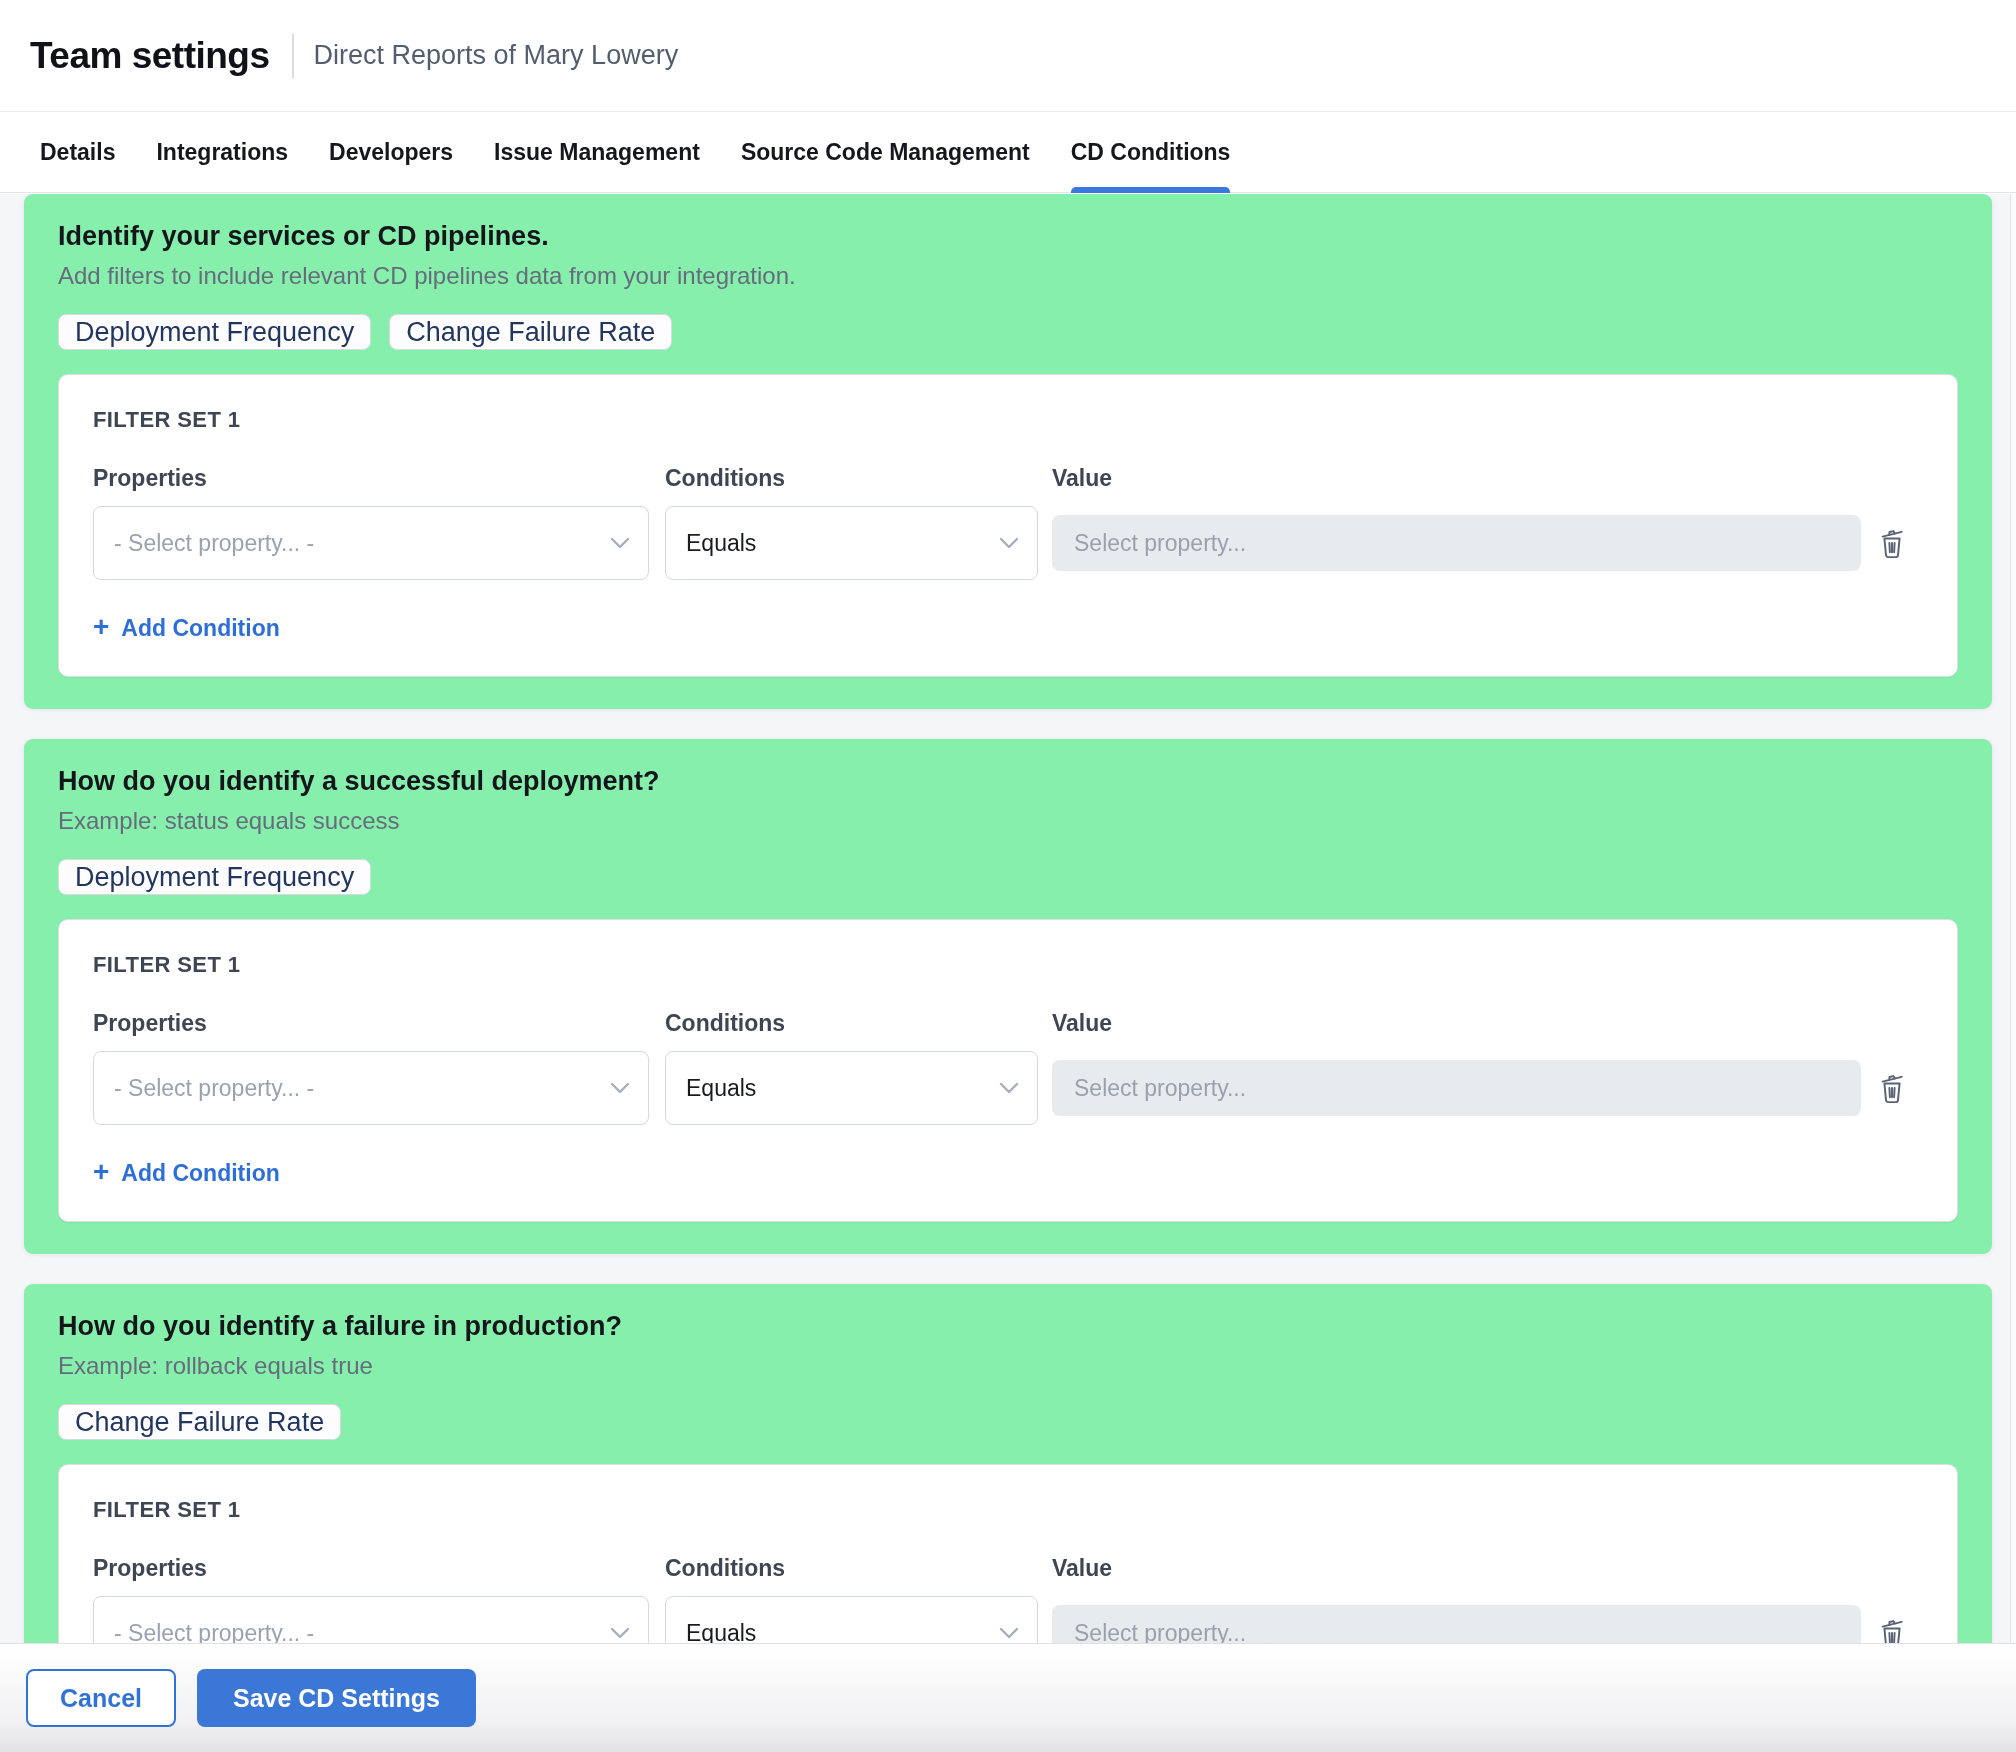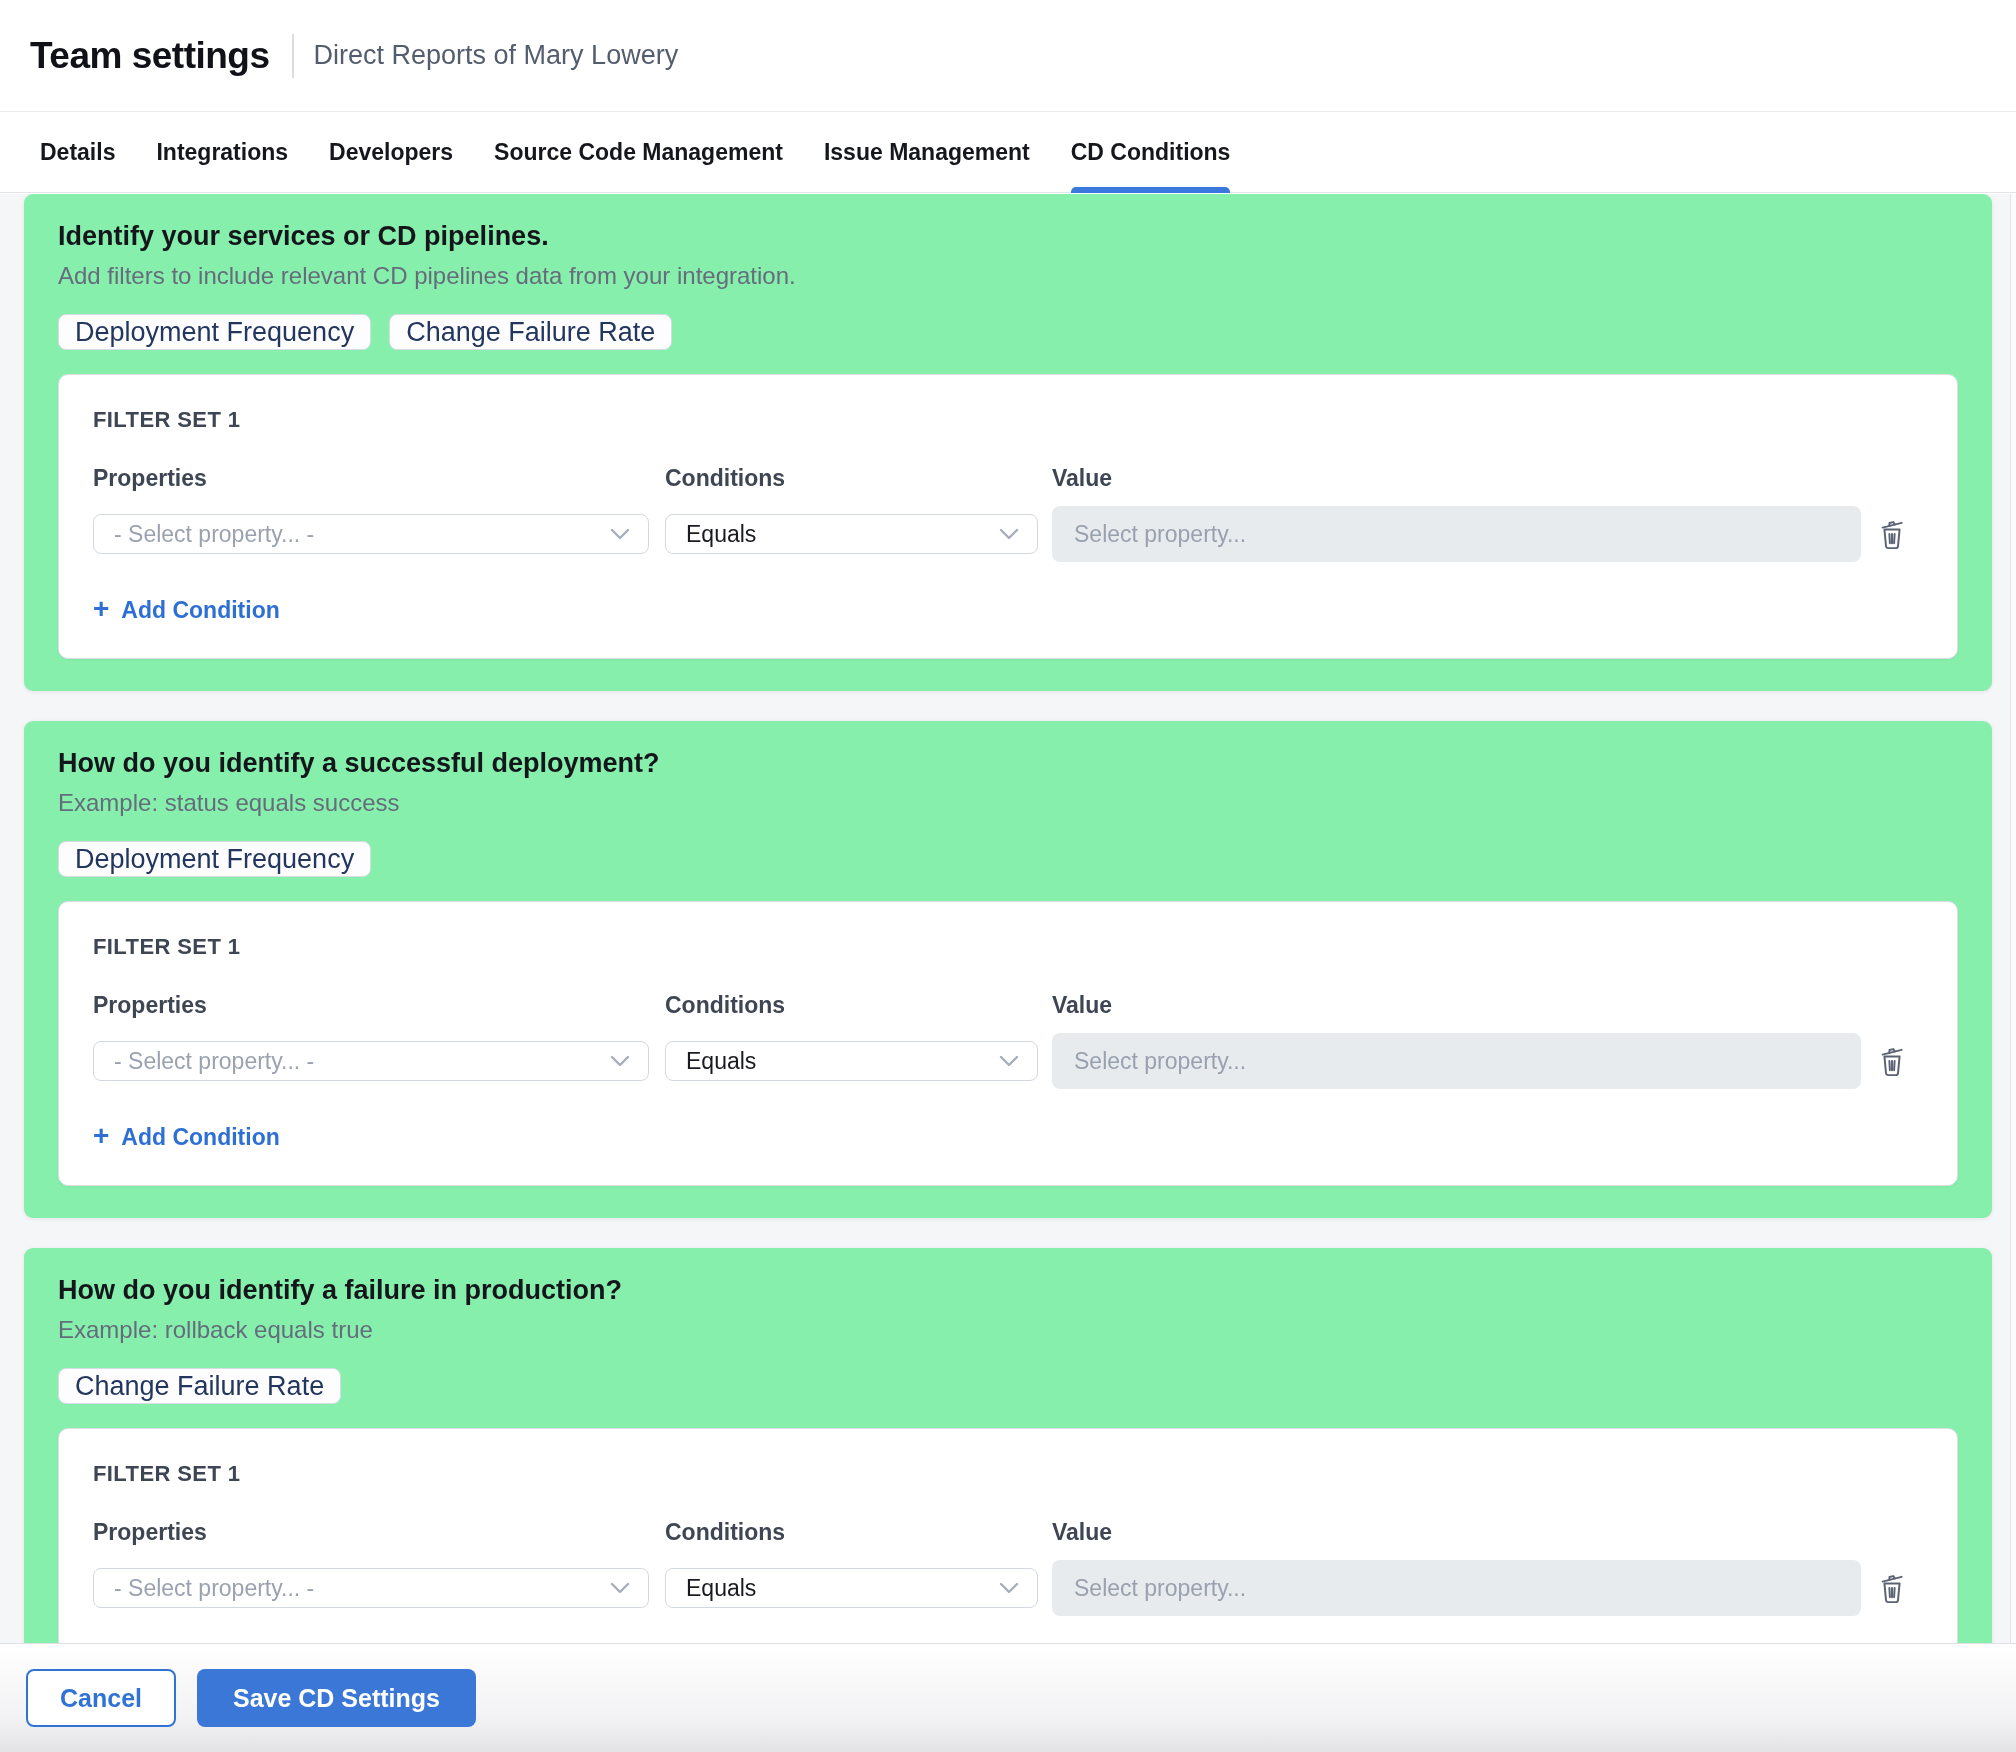--- a/index.html
+++ b/index.html
@@ -90,21 +90,21 @@
   }
   .frow{display:flex;align-items:center;}
   .col-prop{width:556px;margin-right:16px;flex:none;}
   .col-cond{width:373px;margin-right:14px;flex:none;}
   .col-val{flex:1;}
   .col-del{width:62px;flex:none;display:flex;justify-content:center;}
   .labels{margin-top:32px;}
   .label{font-size:23px;font-weight:700;color:#3e4553;}
   .controls{margin-top:14px;}
   .select{
-    height:40px;
+    height:74px;
     border:1px solid #d4d8e1;border-radius:8px;
     background:#fff;
     display:flex;align-items:center;justify-content:space-between;
     padding:0 18px 0 20px;
     font-size:23px;
     cursor:pointer;
   }
   .select .ph{color:#9aa2b0;}
   .select .val{color:#191b20;}
   .chev{flex:none;margin-left:12px;}
@@ -173,24 +173,24 @@
   <div class="tab">
       <span>Details</span>
     </div>
   <div class="tab">
       <span>Integrations</span>
     </div>
   <div class="tab">
       <span>Developers</span>
     </div>
   <div class="tab">
+      <span>Issue Management</span>
+    </div>
+  <div class="tab">
       <span>Source Code Management</span>
-    </div>
-  <div class="tab">
-      <span>Issue Management</span>
     </div>
   <div class="tab active">
       <span>CD Conditions</span>
       <span class="underline"></span>
     </div>
 </div>
 
 <div class="content">
 
   <section class="panel">

